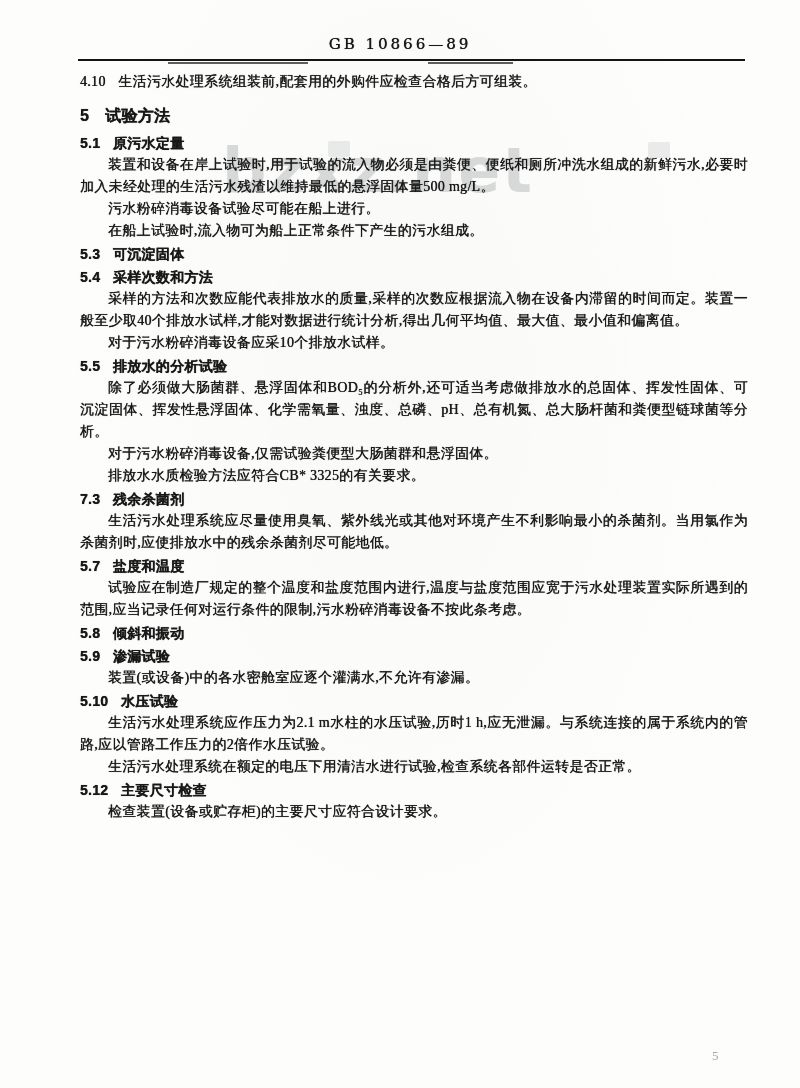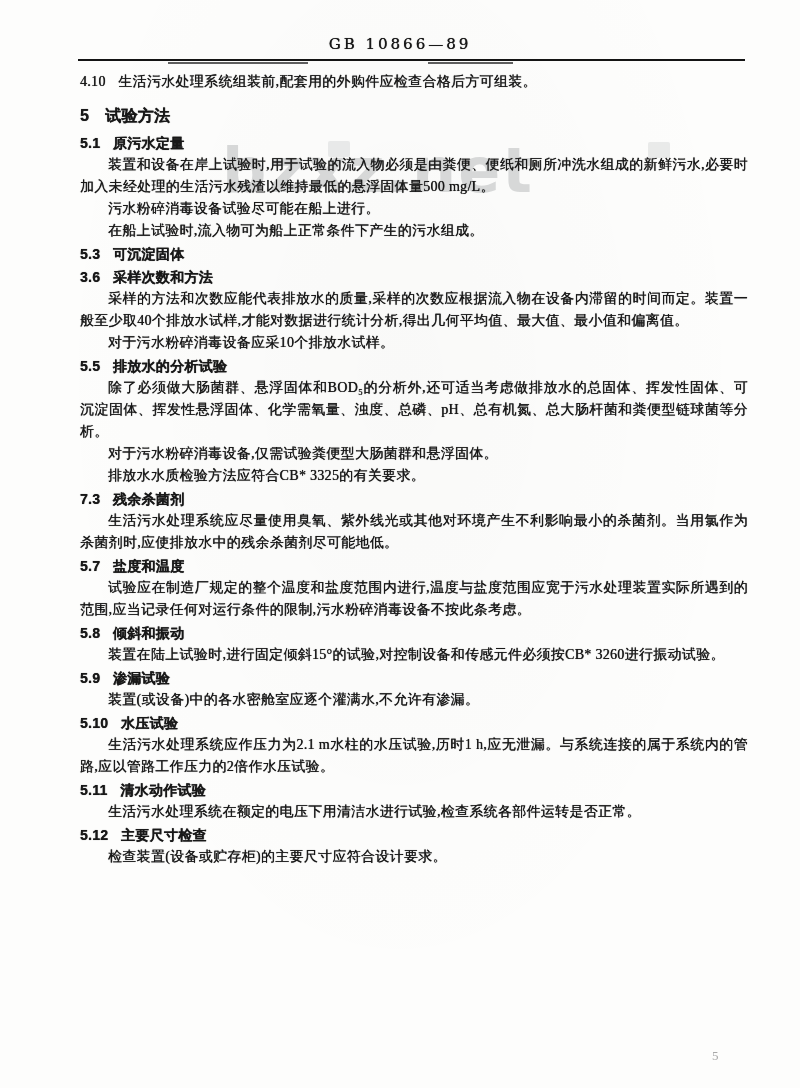--- a/index.html
+++ b/index.html
@@ -102,52 +102,50 @@
       <div class="section">
         <div class="sec-heading"><span class="num">5.1</span><span class="ttl">原污水定量</span></div>
         <p class="para">装置和设备在岸上试验时,用于试验的流入物必须是由粪便、便纸和厕所冲洗水组成的新鲜污水,必要时加入未经处理的生活污水残渣以维持最低的悬浮固体量500 mg/L。</p>
         <p class="para">污水粉碎消毒设备试验尽可能在船上进行。</p>
         <p class="para">在船上试验时,流入物可为船上正常条件下产生的污水组成。</p>
       </div>
       <div class="section">
         <div class="sec-heading"><span class="num">5.3</span><span class="ttl">可沉淀固体</span></div>
       </div>
       <div class="section">
-        <div class="sec-heading"><span class="num">3.6</span><span class="ttl">采样次数和方法</span></div>
+        <div class="sec-heading"><span class="num">5.4</span><span class="ttl">采样次数和方法</span></div>
         <p class="para">采样的方法和次数应能代表排放水的质量,采样的次数应根据流入物在设备内滞留的时间而定。装置一般至少取40个排放水试样,才能对数据进行统计分析,得出几何平均值、最大值、最小值和偏离值。</p>
         <p class="para">对于污水粉碎消毒设备应采10个排放水试样。</p>
       </div>
       <div class="section">
         <div class="sec-heading"><span class="num">5.5</span><span class="ttl">排放水的分析试验</span></div>
         <p class="para">除了必须做大肠菌群、悬浮固体和BOD₅的分析外,还可适当考虑做排放水的总固体、挥发性固体、可沉淀固体、挥发性悬浮固体、化学需氧量、浊度、总磷、pH、总有机氮、总大肠杆菌和粪便型链球菌等分析。</p>
         <p class="para">对于污水粉碎消毒设备,仅需试验粪便型大肠菌群和悬浮固体。</p>
         <p class="para">排放水水质检验方法应符合CB* 3325的有关要求。</p>
       </div>
       <div class="section">
         <div class="sec-heading"><span class="num">7.3</span><span class="ttl">残余杀菌剂</span></div>
         <p class="para">生活污水处理系统应尽量使用臭氧、紫外线光或其他对环境产生不利影响最小的杀菌剂。当用氯作为杀菌剂时,应使排放水中的残余杀菌剂尽可能地低。</p>
       </div>
       <div class="section">
         <div class="sec-heading"><span class="num">5.7</span><span class="ttl">盐度和温度</span></div>
         <p class="para">试验应在制造厂规定的整个温度和盐度范围内进行,温度与盐度范围应宽于污水处理装置实际所遇到的范围,应当记录任何对运行条件的限制,污水粉碎消毒设备不按此条考虑。</p>
       </div>
       <div class="section">
         <div class="sec-heading"><span class="num">5.8</span><span class="ttl">倾斜和振动</span></div>
-        <p class="para">装置在陆上试验时,进行固定倾斜15°的试验,对控制设备和传感元件必须按CB* 3260进行振动试验。</p>
       </div>
       <div class="section">
         <div class="sec-heading"><span class="num">5.9</span><span class="ttl">渗漏试验</span></div>
         <p class="para">装置(或设备)中的各水密舱室应逐个灌满水,不允许有渗漏。</p>
       </div>
       <div class="section">
         <div class="sec-heading"><span class="num">5.10</span><span class="ttl">水压试验</span></div>
         <p class="para">生活污水处理系统应作压力为2.1 m水柱的水压试验,历时1 h,应无泄漏。与系统连接的属于系统内的管路,应以管路工作压力的2倍作水压试验。</p>
       </div>
       <div class="section">
-        <div class="sec-heading"><span class="num">5.11</span><span class="ttl">清水动作试验</span></div>
         <p class="para">生活污水处理系统在额定的电压下用清洁水进行试验,检查系统各部件运转是否正常。</p>
       </div>
       <div class="section">
         <div class="sec-heading"><span class="num">5.12</span><span class="ttl">主要尺寸检查</span></div>
         <p class="para">检查装置(设备或贮存柜)的主要尺寸应符合设计要求。</p>
       </div>
     </div>
 
   <div class="page-number">5</div>
 </div>

